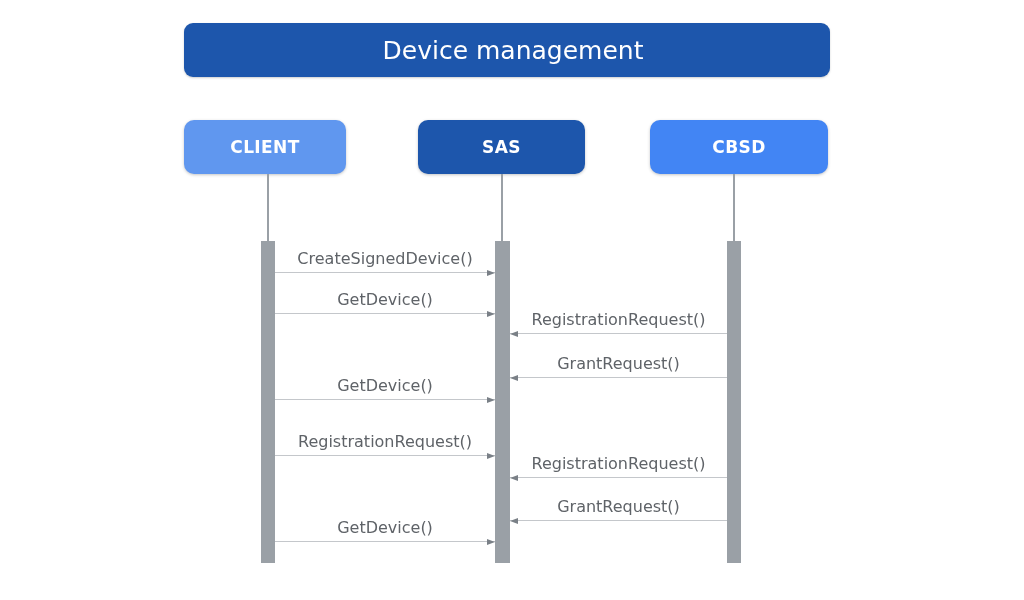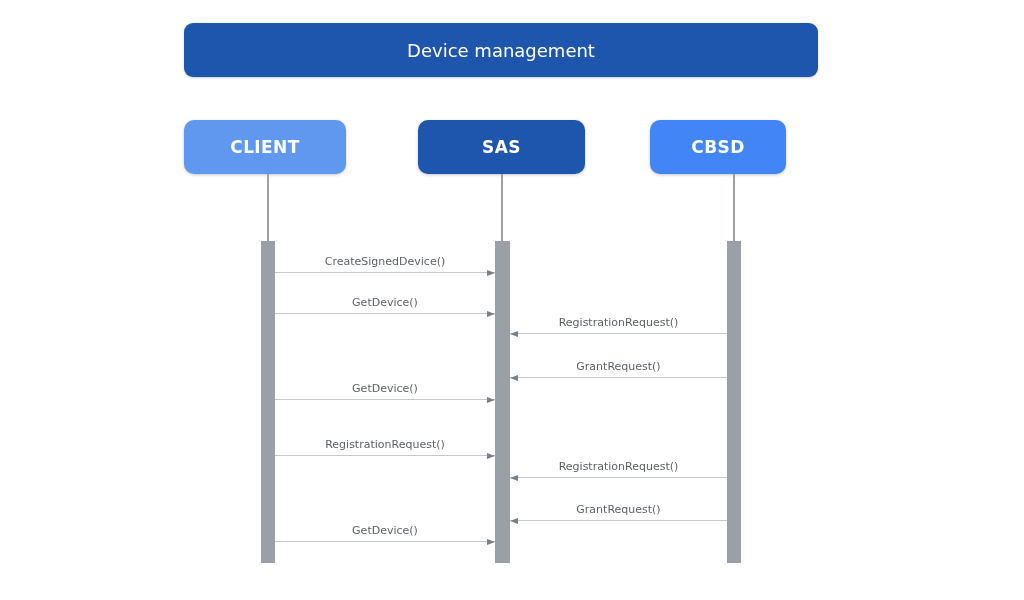--- a/index.html
+++ b/index.html
@@ -17,45 +17,46 @@
   }
   .title-bar {
     position: absolute;
     left: 184px;
     top: 23px;
     width: 634px;
     height: 54px;
     background: #1d56ac;
     border-radius: 9px;
     color: #ffffff;
-    font-size: 18px;
+    font-size: 25px;
     font-weight: 500;
     display: flex;
     align-items: center;
     justify-content: center;
     box-shadow: 0 1px 2px rgba(60,64,67,0.25);
+    padding-left: 12px;
   }
   .actor {
     position: absolute;
     top: 120px;
     height: 54px;
     border-radius: 10px;
     color: #ffffff;
     font-size: 17px;
     font-weight: bold;
     letter-spacing: 0.4px;
     display: flex;
     align-items: center;
     justify-content: center;
     box-shadow: 0 1px 3px rgba(60,64,67,0.3);
     text-align: right;
   }
   .actor-client { left: 184px; width: 162px; background: #6097ef; }
   .actor-sas    { left: 418px; width: 167px; background: #1d56ac; }
-  .actor-cbsd   { left: 650px; width: 136px; background: #4285f4; }
+  .actor-cbsd   { left: 650px; width: 178px; background: #4285f4; }
   .lifeline {
     position: absolute;
     top: 174px;
     height: 67px;
     width: 0;
     border-left: 2px solid #9aa0a6;
   }
   .lifeline-client { left: 267px; }
   .lifeline-sas    { left: 501px; }
   .lifeline-cbsd   { left: 733px; }
@@ -72,21 +73,21 @@
   .msg {
     position: absolute;
     height: 24px;
   }
   .msg-label {
     position: absolute;
     left: 0;
     right: 0;
     bottom: 5px;
     text-align: center;
-    font-size: 11px;
+    font-size: 16px;
     color: #5f6368;
     white-space: nowrap;
   }
   .msg-line {
     position: absolute;
     left: 0;
     right: 0;
     bottom: 0;
     height: 0;
     border-bottom: 1.5px solid #c4c7cb;

